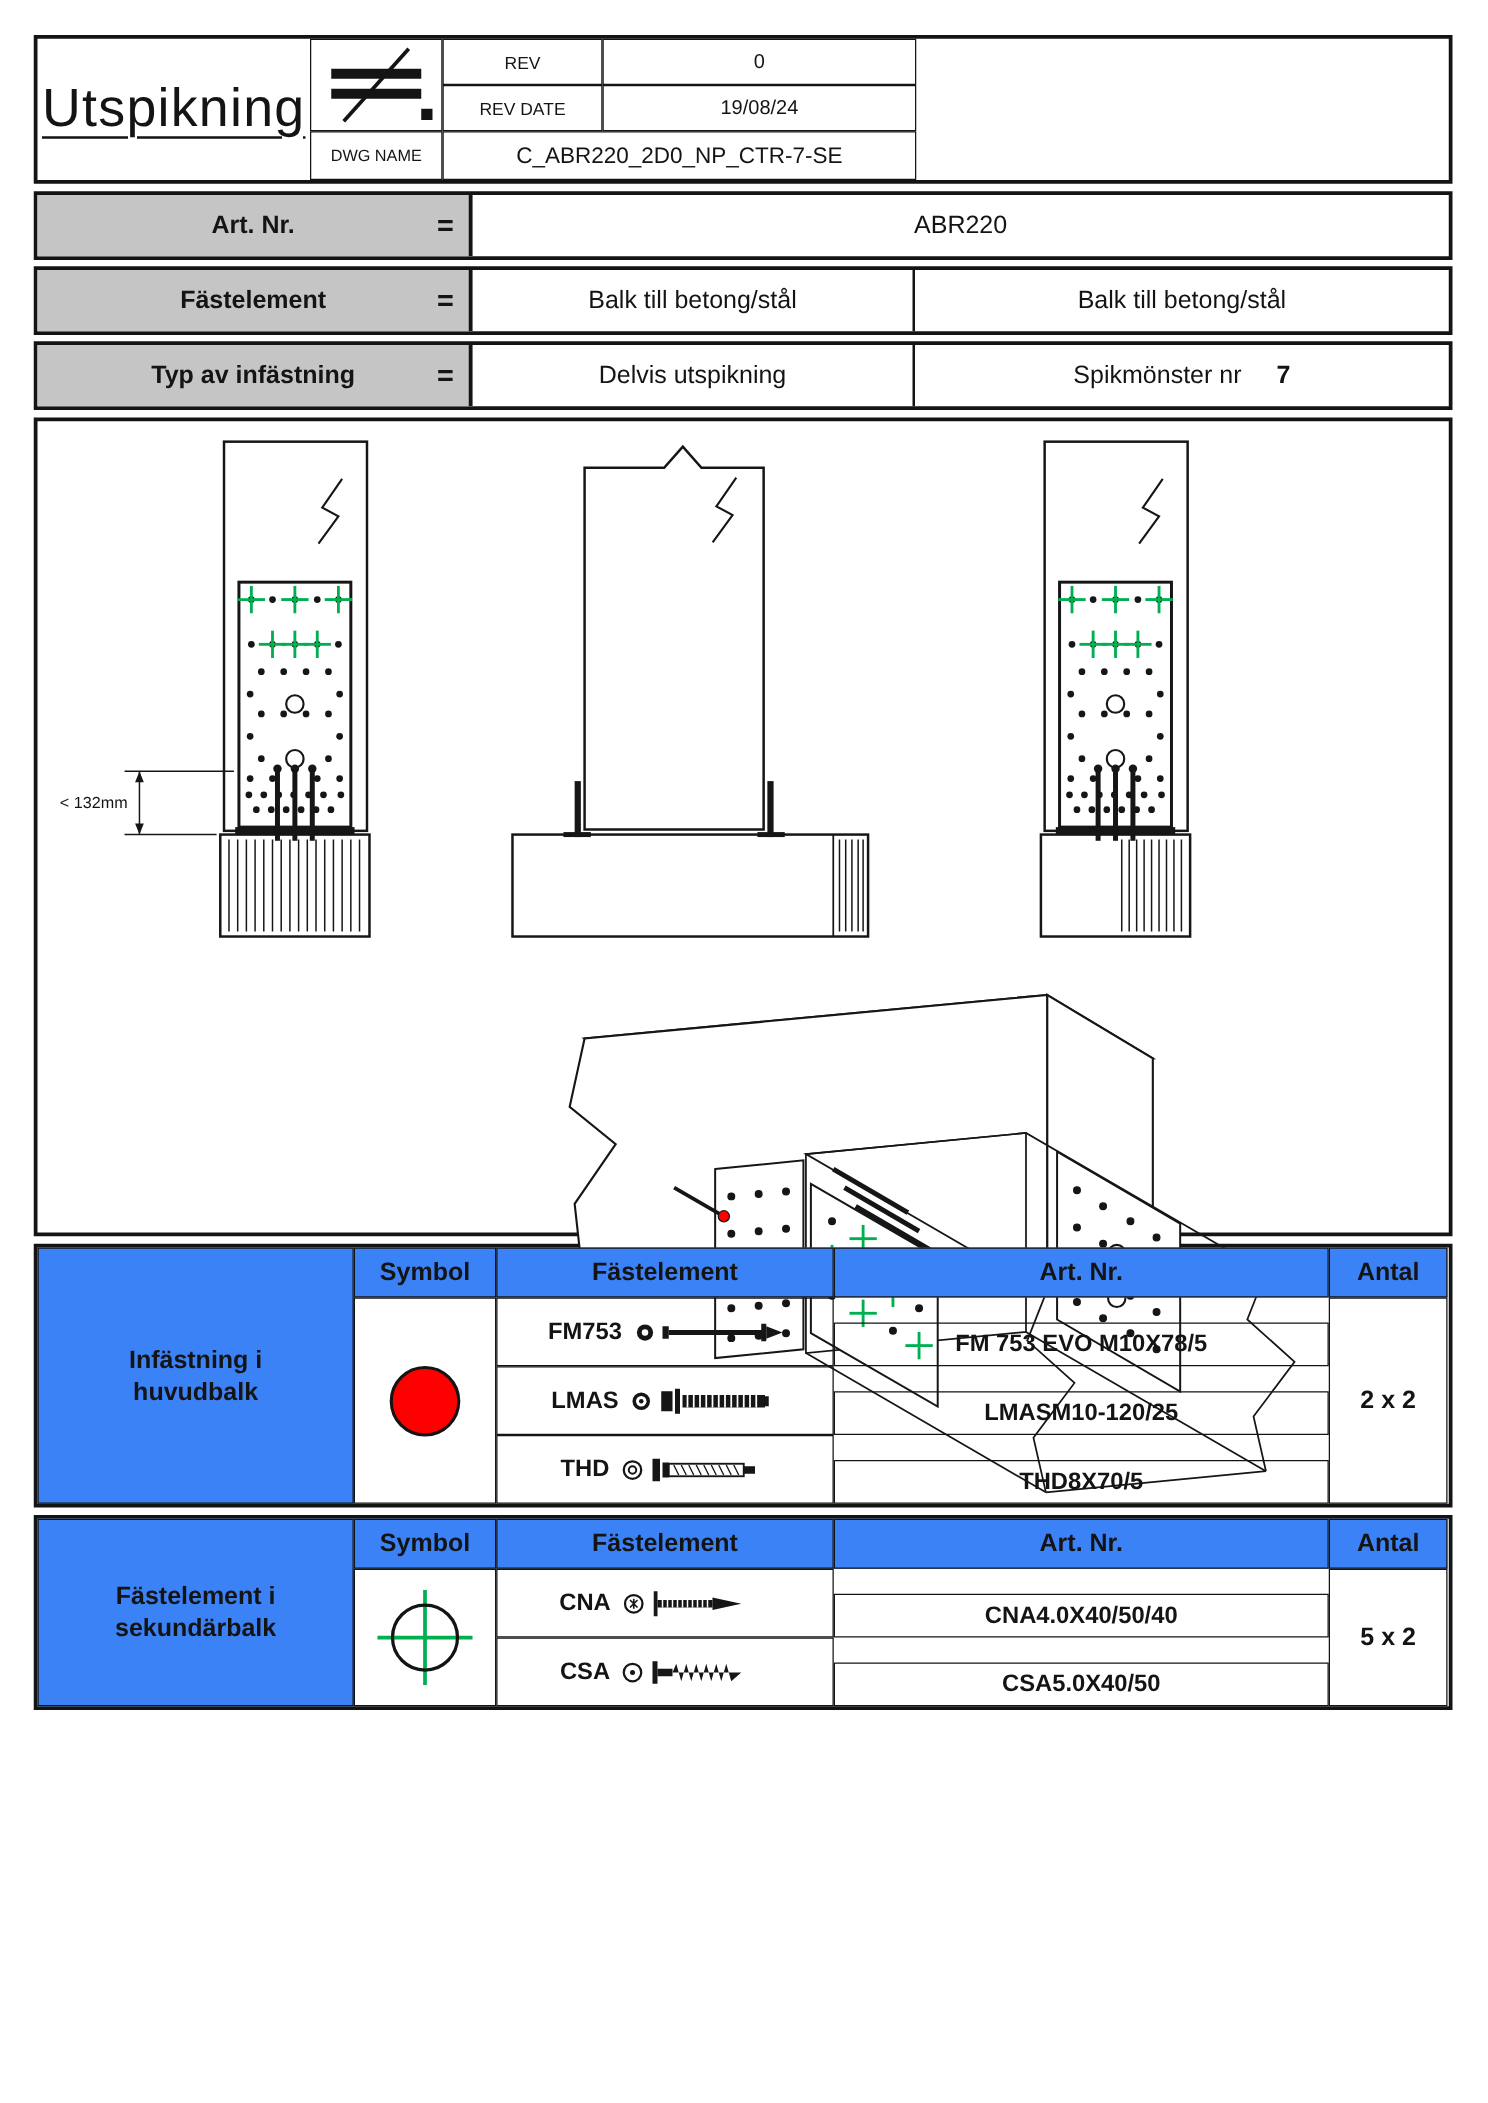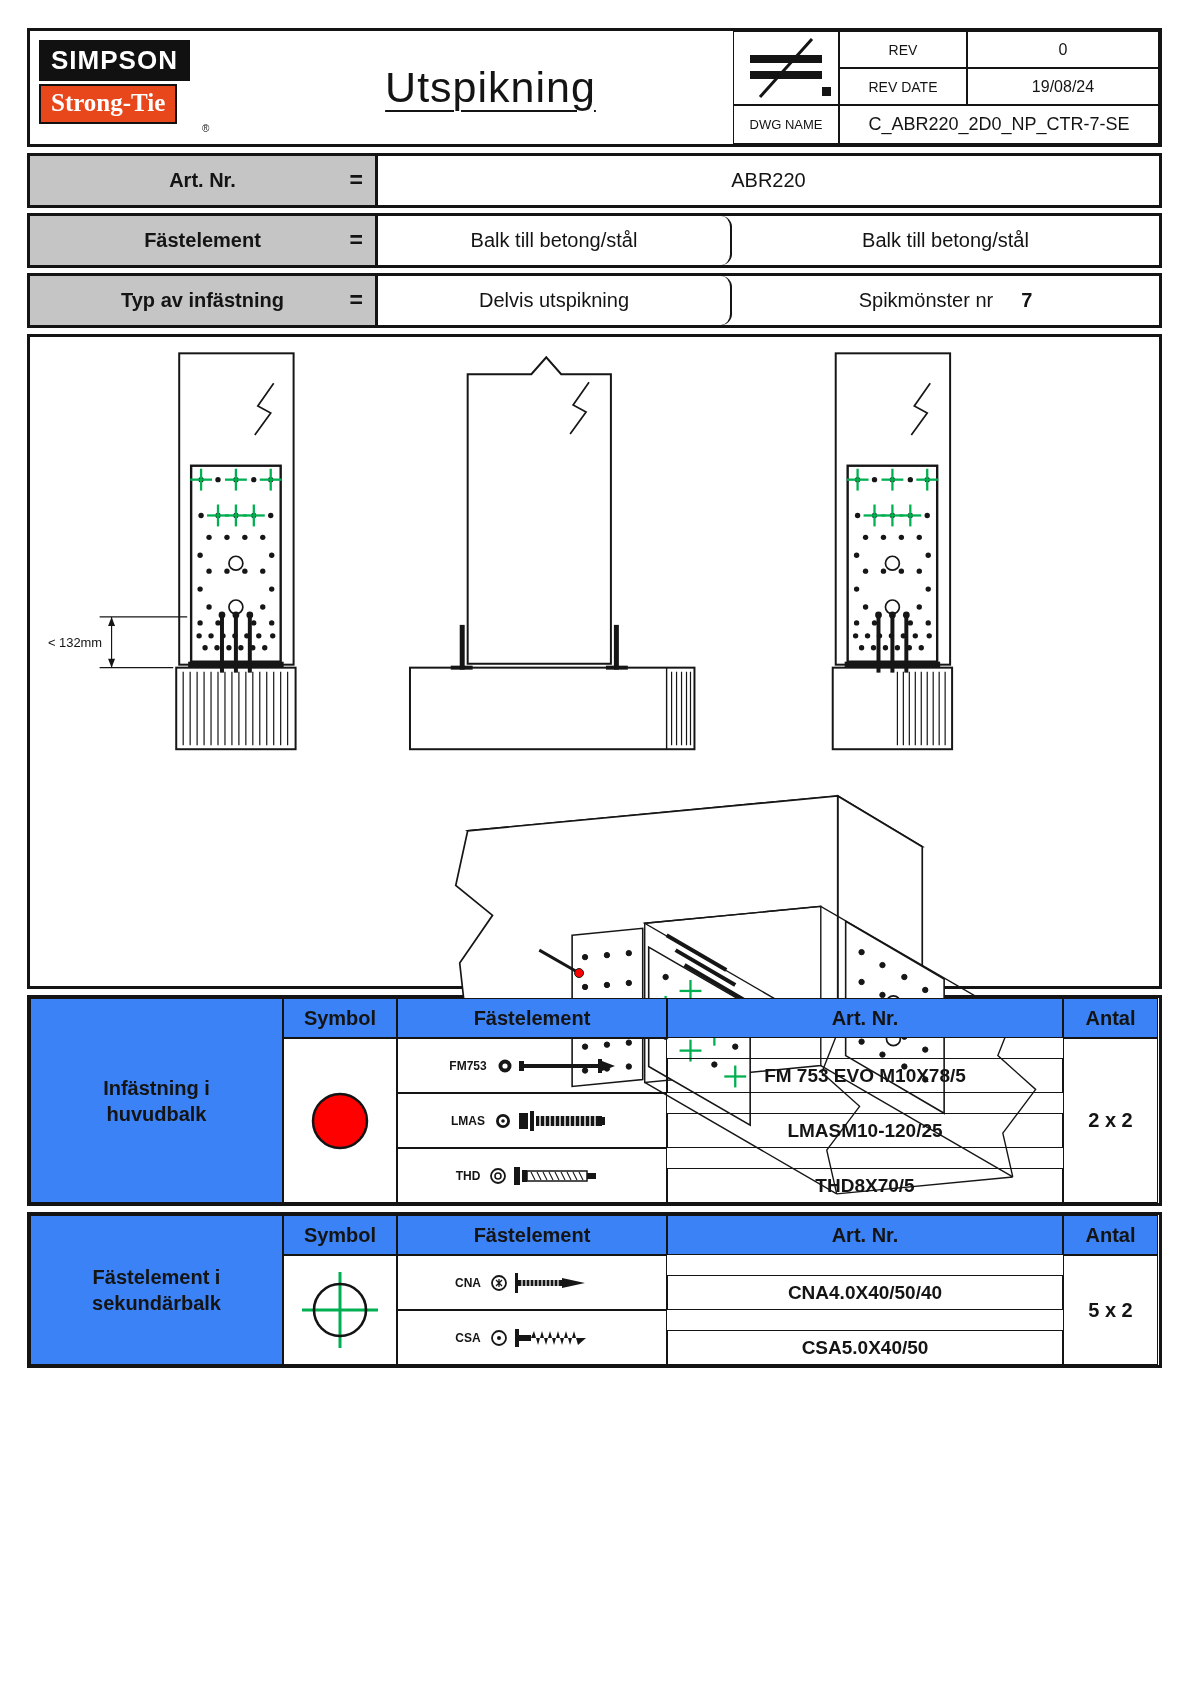--- a/index.html
+++ b/index.html
@@ -40,48 +40,43 @@
 
   
   .spec-row { display:grid; height:55px; border:3px solid #141414; margin-top:5px; }
   .spec-row.first { margin-top:6px; grid-template-columns:348px 1fr; }
   .spec-row.split { grid-template-columns:348px 354px 1fr; }
   .spec-label {
     background:#c5c5c5; display:flex; align-items:center; justify-content:center;
     font-weight:bold; font-size:20px; border-right:3px solid #141414; position:relative;
   }
   .spec-eq { position:absolute; right:12px; font-size:23px; font-weight:bold; }
-  .spec-val { display:flex; align-items:center; justify-content:center; font-size:20px; gap:28px;border-radius:11px; }
+  .spec-val { display:flex; align-items:center; justify-content:center; font-size:20px; gap:28px; }
   .spec-val.divided { border-right:2.5px solid #141414; }
 
   
   .drawing { margin-top:6px; height:655px; }
   .dwg-svg { display:block; }
 
   
   .ftable { display:grid; grid-template-columns:253px 114px 270px 396px 95px; border:3px solid #141414; margin-top:6px; }
   .ftable.t1 { grid-template-rows:40px 55px 55px 55px; }
   .ftable.t2 { grid-template-rows:40px 55px 55px; }
   .ftable > div { border:1.5px solid #141414; display:flex; align-items:center; justify-content:center; }
   .gray { background:#3b82f6; font-weight:bold; font-size:20px; }
   .section-label { grid-column:1; grid-row:1/-1; text-align:center; line-height:1.3; padding:0 30px; }
   .sym-cell { grid-column:2; grid-row:2/-1; }
   .qty-cell { grid-column:5; grid-row:2/-1; font-weight:bold; font-size:20px; }
-  .code-cell { justify-content:flex-start; padding-left:12px; gap:8px; font-weight:bold; font-size:12px; }
+  .code-cell { justify-content:flex-start; padding-left:12px; gap:8px; font-weight:bold; font-size:19px; }
   .art-cell { font-weight:bold; font-size:19px;margin-top:20px; }
 </style>
 </head>
 <body>
 
 <div class="box header">
-  <div class="logo-cell">
-    <div class="logo-simpson">SIMPSON</div>
-    <div class="logo-strongtie">Strong-Tie</div>
-    <span class="logo-reg">®</span>
-  </div>
   <div class="title-cell">
     <div class="title">Utspikning</div>
   </div>
   <div class="revgrid">
     <div class="neq-cell">
       <svg width="104" height="70" viewBox="0 0 104 70">
         <rect x="16" y="22" width="72" height="8" fill="#141414"></rect>
         <rect x="16" y="38" width="72" height="8" fill="#141414"></rect>
         <line x1="26" y1="64" x2="78" y2="6" stroke="#141414" stroke-width="3"></line>
         <rect x="88" y="54" width="9" height="9" fill="#141414"></rect>

